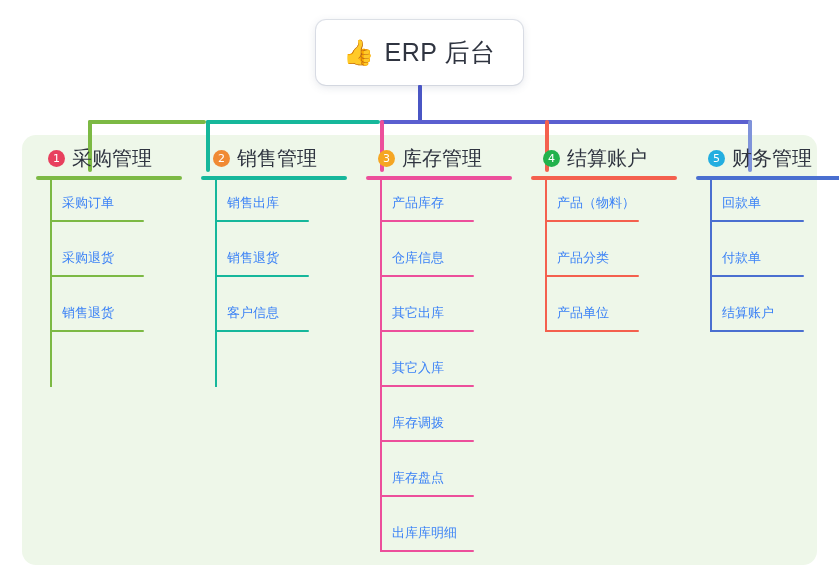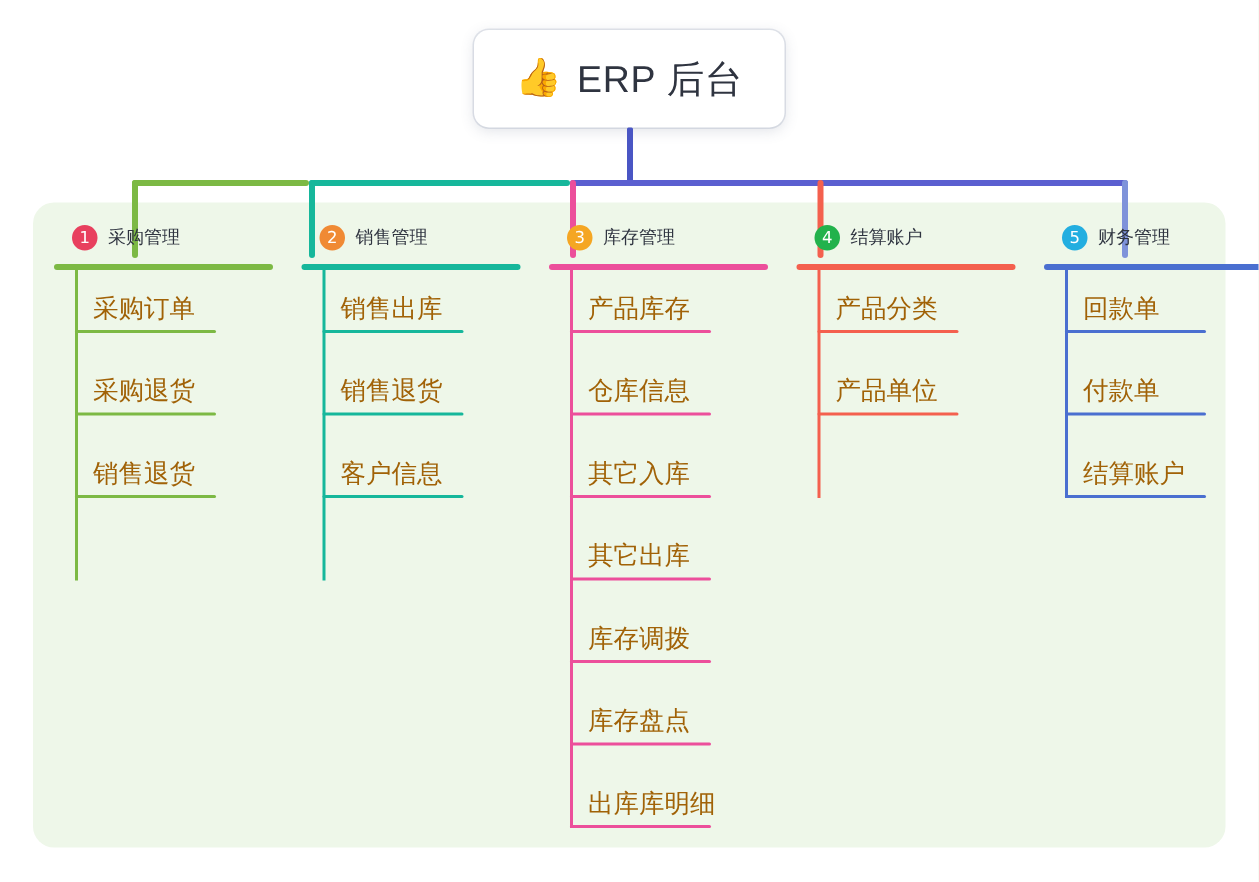--- a/index.html
+++ b/index.html
@@ -38,29 +38,29 @@
   .drop{position:absolute;top:120px;width:4px;border-radius:2px;}
 
   
   .column{position:absolute;top:146px;width:170px;}
   .col-head{display:flex;align-items:center;gap:7px;height:24px;padding-left:12px;box-sizing:border-box;}
   .badge{
     width:17px;height:17px;border-radius:50%;flex:0 0 17px;
     color:#fff;font-size:11px;line-height:17px;text-align:center;
     font-family:"DejaVu Sans",sans-serif;
   }
-  .col-title{font-size:12px;color:#2f3440;white-space:nowrap;}
+  .col-title{font-size:20px;color:#2f3440;white-space:nowrap;}
   .head-rule{height:4px;border-radius:2px;margin-top:6px;width:146px;}
 
   .leaves{position:relative;margin-top:0;}
   .spine{position:absolute;left:14px;top:0;width:2px;}
   .leaf{position:relative;height:55px;}
   .leaf-label{
     position:absolute;left:26px;top:14px;
-    font-size:17px;color:#a16207;white-space:nowrap;
+    font-size:13px;color:#3b82f6;white-space:nowrap;
   }
   .leaf-rule{position:absolute;left:14px;top:40px;width:94px;height:2px;border-radius:1px;}
 </style>
 </head>
 <body>
 
 <div id="stage">
 
   <div class="panel"></div>
 
@@ -138,25 +138,25 @@
           <div class="spine" style="background: rgb(236, 79, 155); height: 372px;"></div>
           <div class="leaf">
             <span class="leaf-label">产品库存</span>
             <div class="leaf-rule" style="background: rgb(236, 79, 155);"></div>
           </div>
           <div class="leaf">
             <span class="leaf-label">仓库信息</span>
             <div class="leaf-rule" style="background: rgb(236, 79, 155);"></div>
           </div>
           <div class="leaf">
+            <span class="leaf-label">其它出库</span>
+            <div class="leaf-rule" style="background: rgb(236, 79, 155);"></div>
+          </div>
+          <div class="leaf">
             <span class="leaf-label">其它入库</span>
-            <div class="leaf-rule" style="background: rgb(236, 79, 155);"></div>
-          </div>
-          <div class="leaf">
-            <span class="leaf-label">其它出库</span>
             <div class="leaf-rule" style="background: rgb(236, 79, 155);"></div>
           </div>
           <div class="leaf">
             <span class="leaf-label">库存调拨</span>
             <div class="leaf-rule" style="background: rgb(236, 79, 155);"></div>
           </div>
           <div class="leaf">
             <span class="leaf-label">库存盘点</span>
             <div class="leaf-rule" style="background: rgb(236, 79, 155);"></div>
           </div>
@@ -168,20 +168,24 @@
       </div>
       <div class="column" style="left: 531px;">
         <div class="col-head">
           <span class="badge" style="background: rgb(34, 178, 76);">4</span>
           <span class="col-title">结算账户</span>
         </div>
         <div class="head-rule" style="background: rgb(244, 96, 78);"></div>
         <div class="leaves">
           <div class="spine" style="background: rgb(244, 96, 78); height: 152px;"></div>
           <div class="leaf">
+            <span class="leaf-label">产品（物料）</span>
+            <div class="leaf-rule" style="background: rgb(244, 96, 78);"></div>
+          </div>
+          <div class="leaf">
             <span class="leaf-label">产品分类</span>
             <div class="leaf-rule" style="background: rgb(244, 96, 78);"></div>
           </div>
           <div class="leaf">
             <span class="leaf-label">产品单位</span>
             <div class="leaf-rule" style="background: rgb(244, 96, 78);"></div>
           </div>
         </div>
       </div>
       <div class="column" style="left: 696px;">

